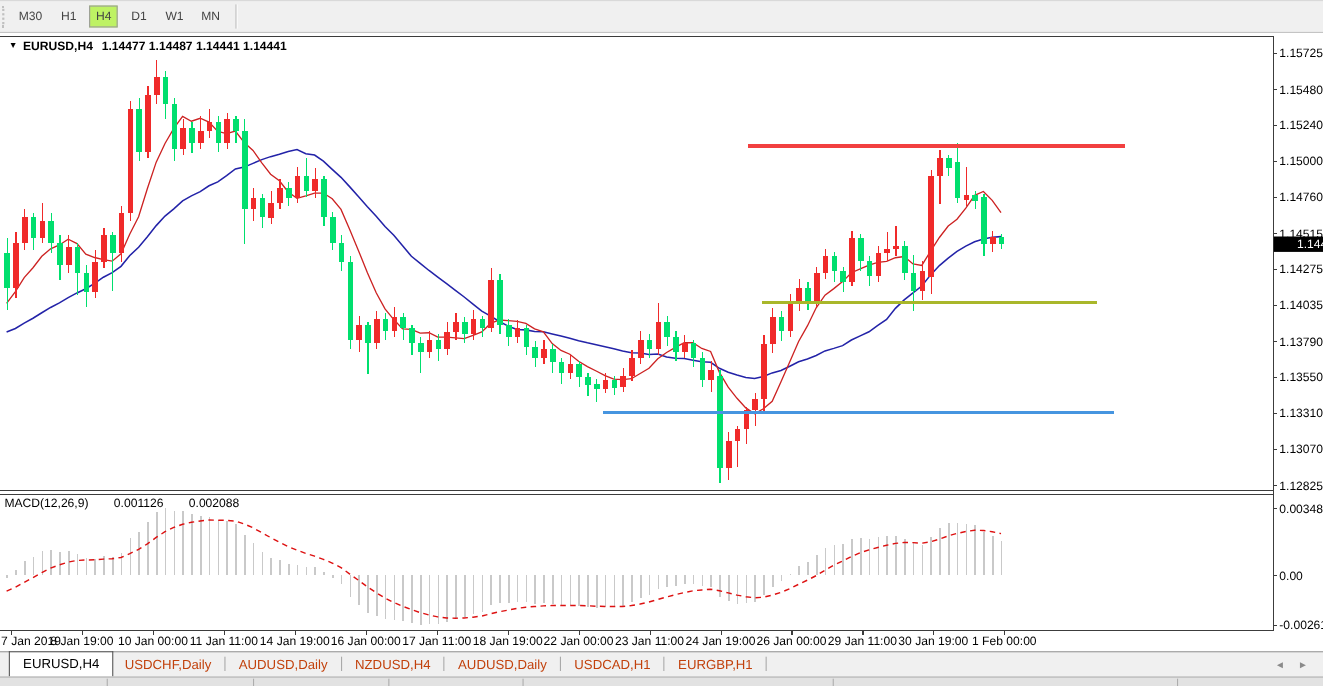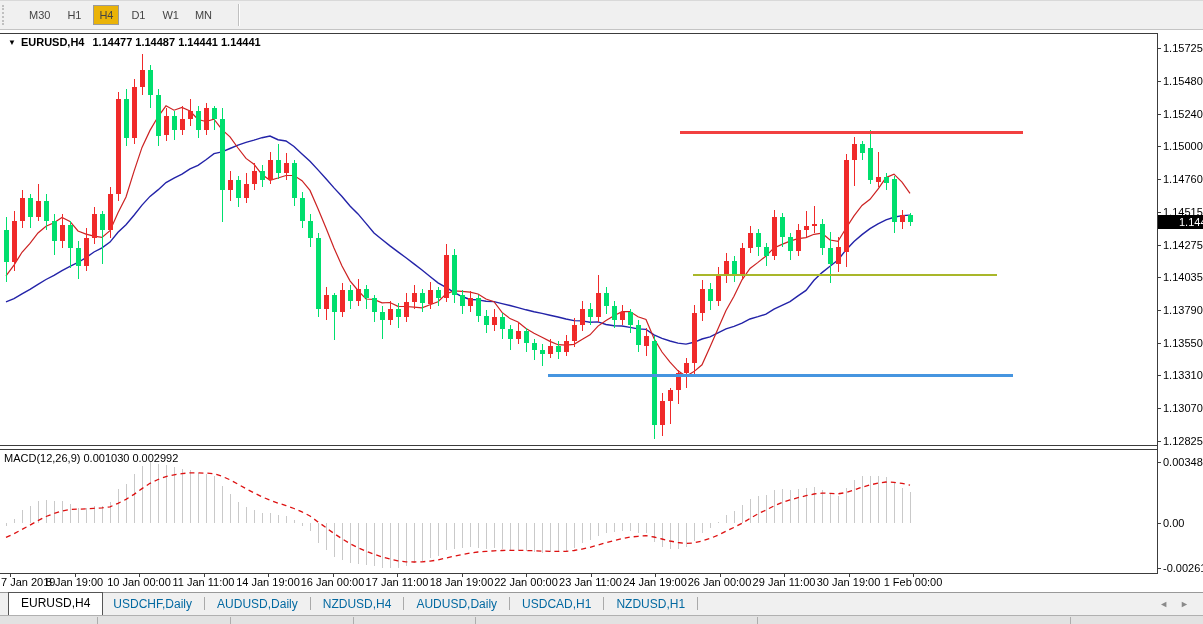--- a/index.html
+++ b/index.html
@@ -1,41 +1,41 @@
 <!DOCTYPE html>
 <html><head>
 <meta charset="utf-8">
 <style>
   html,body{margin:0;padding:0;background:#fff;}
   #app{position:relative;width:1203px;height:624px;overflow:hidden;background:#fff;
        font-family:"Liberation Sans", sans-serif; -webkit-font-smoothing:none;}
   
   .toolbar{position:absolute;top:0;left:0;width:1203px;height:30px;background:#f0f0f0;
            border-top:1px solid #d9d9d9;border-bottom:1px solid #c4c4c4;box-sizing:border-box;
-           display:flex;align-items:center;gap:12px;}
+           display:flex;align-items:center;}
   .tb-grip{width:5px;height:20px;margin-left:2px;border-left:2px dotted #c0c0c0;}
   .period-btn{min-width:26px;height:20px;margin:0 3px;padding:2px 4px;box-sizing:border-box;
               font-size:11px;color:#444;text-align:center;line-height:15px;background:transparent;
               border:1px solid transparent;cursor:default;}
-  .period-btn.active{background:#eab308;border:1px solid #9a9a9a;}
+  .period-btn.active{background:#bef264;border:1px solid #9a9a9a;}
   .tb-sep{width:0;height:22px;border-left:1px solid #c0c0c0;border-right:1px solid #ffffff;margin:0 6px;}
   
   #chart-svg{position:absolute;top:30px;left:0;}
   .symbol-header{position:absolute;top:36px;left:8px;font-size:11px;font-weight:bold;color:#000;
                  letter-spacing:0;white-space:nowrap;}
   .symbol-header .dd{font-size:8px;position:relative;top:-1px;margin-right:5px;color:#000;}
   .symbol-header .ohlc{margin-left:8px;font-weight:bold;}
   .macd-header{position:absolute;top:452px;left:4px;font-size:11px;color:#000;white-space:nowrap;}
-  .macd-header span{margin-right:0;}
+  .macd-header span{margin-right:20px;}
   .price-badge{position:absolute;top:215px;left:1158px;width:45px;height:14px;background:#000;
                color:#fff;font-size:11px;line-height:14px;padding-left:21px;box-sizing:border-box;}
   
   .tabbar{position:absolute;top:592px;left:0;width:1203px;height:23px;background:#f0f0f0;
           border-top:1px solid #999;box-sizing:border-box;display:flex;align-items:flex-end;}
-  .tab{font-size:12px;color:#0369a1;padding:3px 10px 4px 10px;white-space:nowrap;}
+  .tab{font-size:12px;color:#c2410c;padding:3px 10px 4px 10px;white-space:nowrap;}
   .tab.active{background:#fff;color:#000;border:1px solid #555;border-bottom:none;
               margin-left:8px;padding:3px 12px 5px 12px;}
   .tab-sep{width:1px;height:13px;background:#aaa;margin:0 2px 5px 2px;}
   .tab-nav{margin-left:auto;display:flex;align-items:center;height:100%;padding-right:8px;}
   .tab-nav span{font-size:9px;color:#8a8a8a;padding:0 6px;}
   
   .statusbar{position:absolute;top:615px;left:0;width:1203px;height:9px;background:#e2e2e2;
              border-top:1px solid #b0b0b0;box-sizing:border-box;}
   .statusbar .sb-sep{position:absolute;top:1px;width:1px;height:8px;background:#adadad;}
 </style>
@@ -474,40 +474,40 @@
       <line x1="913.5" y1="574" x2="913.5" y2="577" stroke="#3c3c3c" shape-rendering="crispEdges"></line>
       <text y="586" font-size="11" fill="#000" font-family="Liberation Sans, sans-serif" x="913" text-anchor="middle">1 Feb 00:00</text>
     </svg>
 
   <div class="symbol-header">
     <span class="dd">▼</span><span>EURUSD,H4</span><span class="ohlc">1.14477 1.14487 1.14441 1.14441</span>
   </div>
 
   <div class="macd-header">
     <span>MACD(12,26,9)</span>
-    <span>0.001030</span>
-    <span>0.002992</span>
+    <span>0.001126</span>
+    <span>0.002088</span>
   </div>
 
   <div class="price-badge">1.14441</div>
 
   <div class="tabbar">
     <div id="tabs" style="display:flex;align-items:flex-end;height:100%;">
         <div class="tab active">EURUSD,H4</div>
         <div class="tab">USDCHF,Daily</div>
         <div class="tab-sep"></div>
         <div class="tab">AUDUSD,Daily</div>
         <div class="tab-sep"></div>
         <div class="tab">NZDUSD,H4</div>
         <div class="tab-sep"></div>
         <div class="tab">AUDUSD,Daily</div>
         <div class="tab-sep"></div>
         <div class="tab">USDCAD,H1</div>
         <div class="tab-sep"></div>
-        <div class="tab">NZDUSD,H1</div>
+        <div class="tab">EURGBP,H1</div>
         <div class="tab-sep"></div>
       </div>
     <div class="tab-nav">
       <span>◄</span>
       <span>►</span>
     </div>
   </div>
 
   <div class="statusbar">
       <div class="sb-sep" style="left: 97px;"></div>

